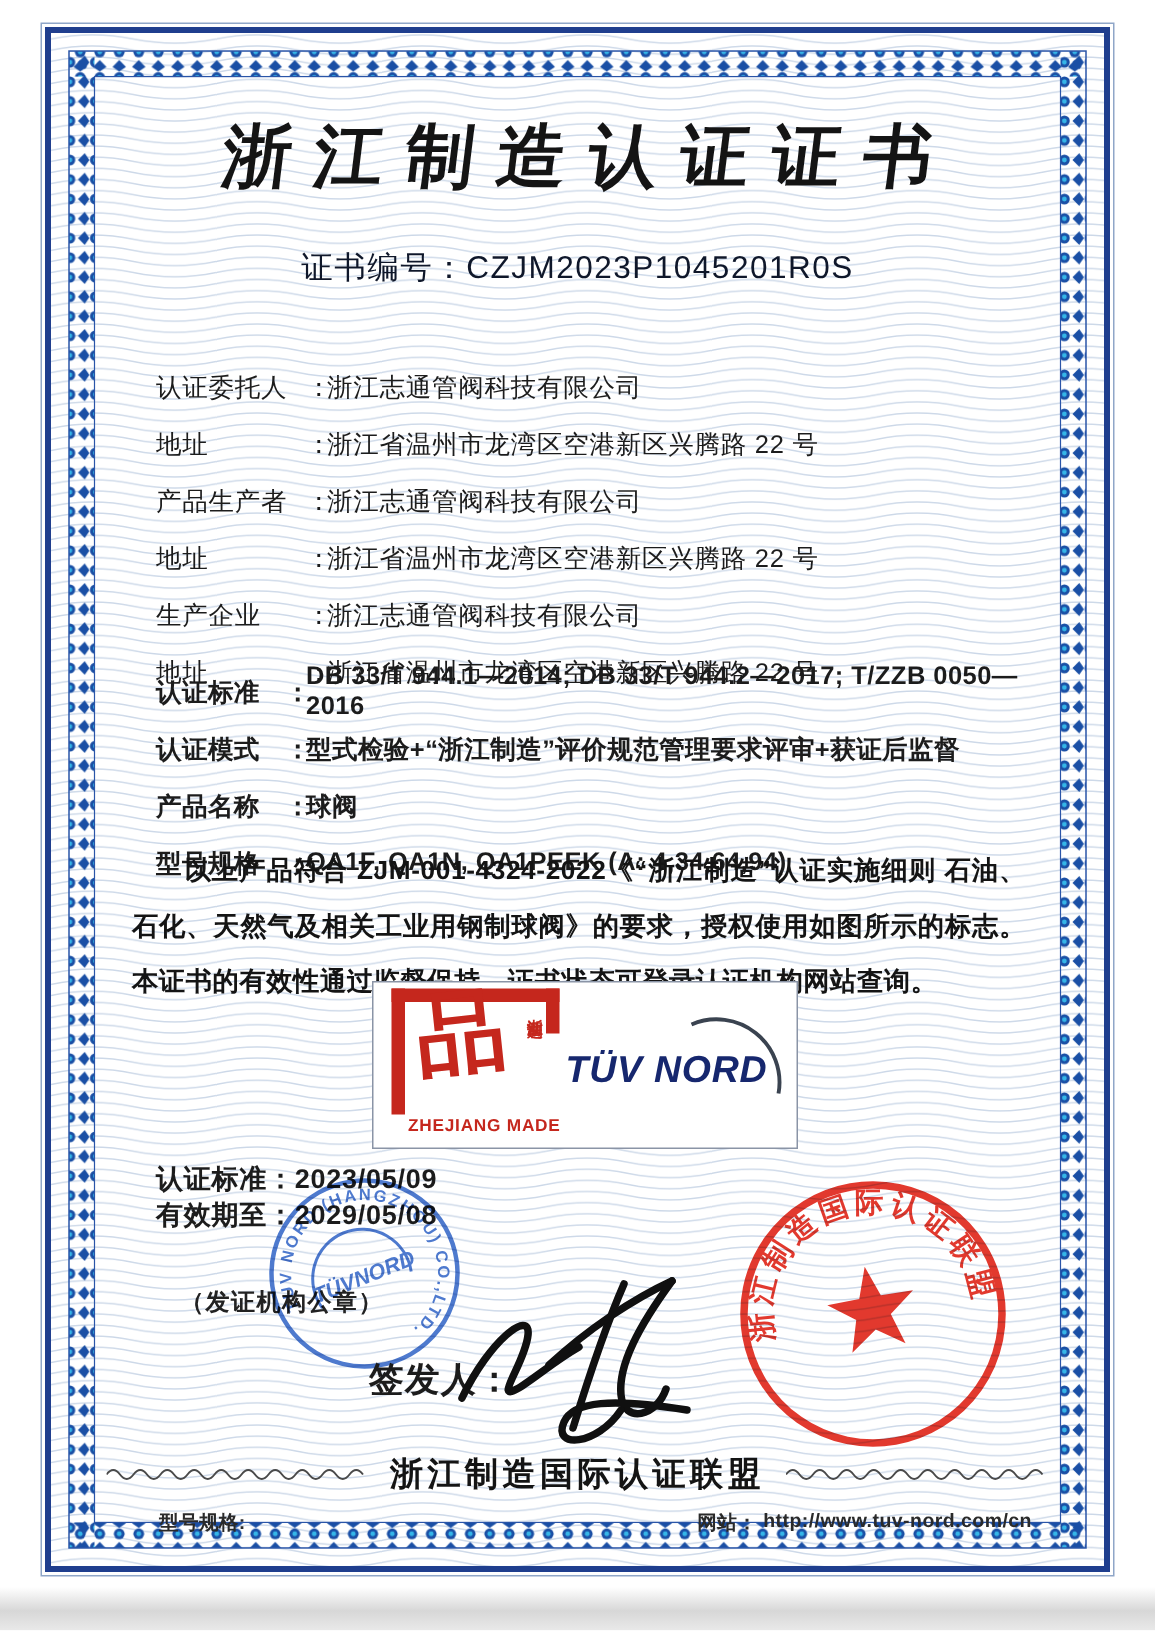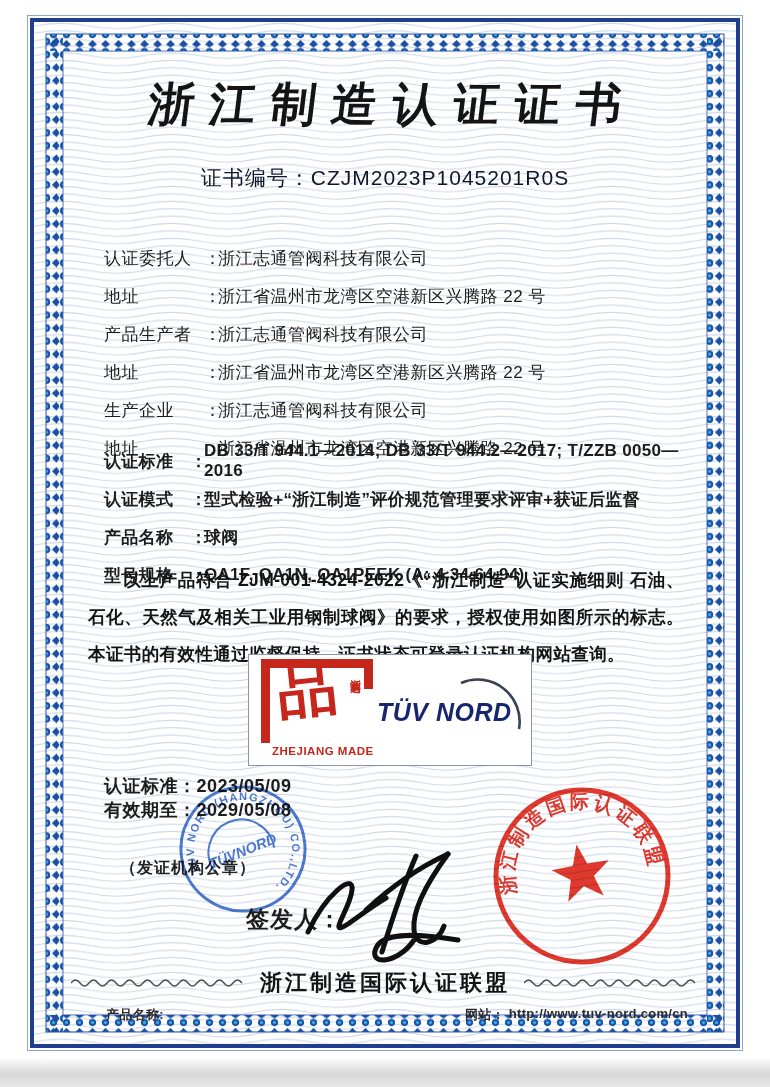--- a/index.html
+++ b/index.html
@@ -229,21 +229,21 @@
           <circle cx="96" cy="96" r="86" fill="none" stroke="#e0281c" stroke-width="5"></circle>
           <polygon points="96,64 103.3,84.6 125,85 107.7,98 114,119 96,106.5 78,119 84.3,98 67,85 88.7,84.6" fill="#e0281c"></polygon>
           <path id="redarc" d="M32,119 A68,68 0 1 1 160,119" fill="none"></path>
           <text font-size="19" font-weight="bold" fill="#e0281c" letter-spacing="3.5" font-family="Liberation Sans, DejaVu Sans, sans-serif" text-anchor="middle">
             <textPath href="#redarc" startOffset="50%">浙江制造国际认证联盟</textPath>
           </text>
         </svg>
 
         <div class="footer">
           <div class="pair">
-            <span>产品名称:</span>
+            <span>型号规格:</span>
           </div>
           <div class="pair">
             <span>网站：</span>
             <span>http://www.tuv-nord.com/cn</span>
           </div>
         </div>
 
       </div>
     </div>
   </div>

